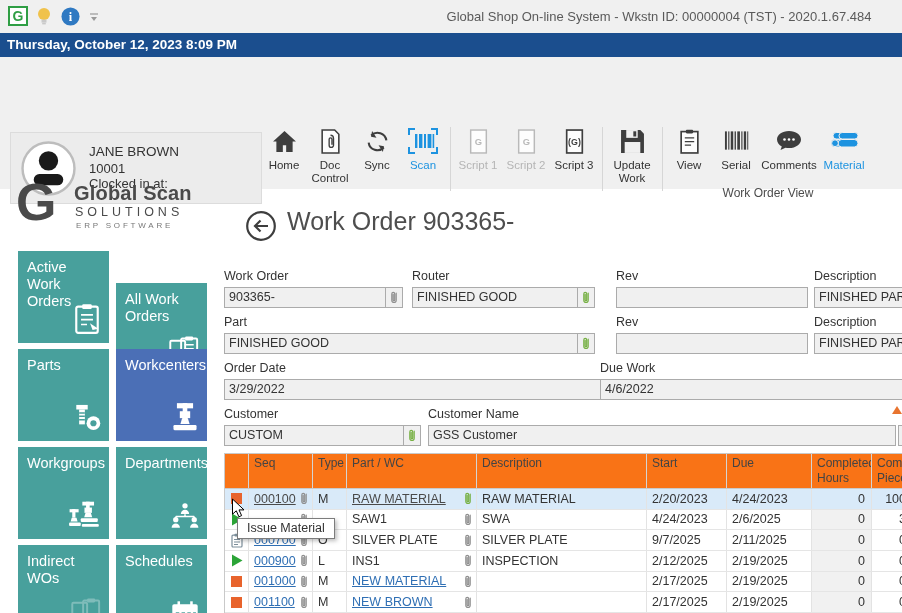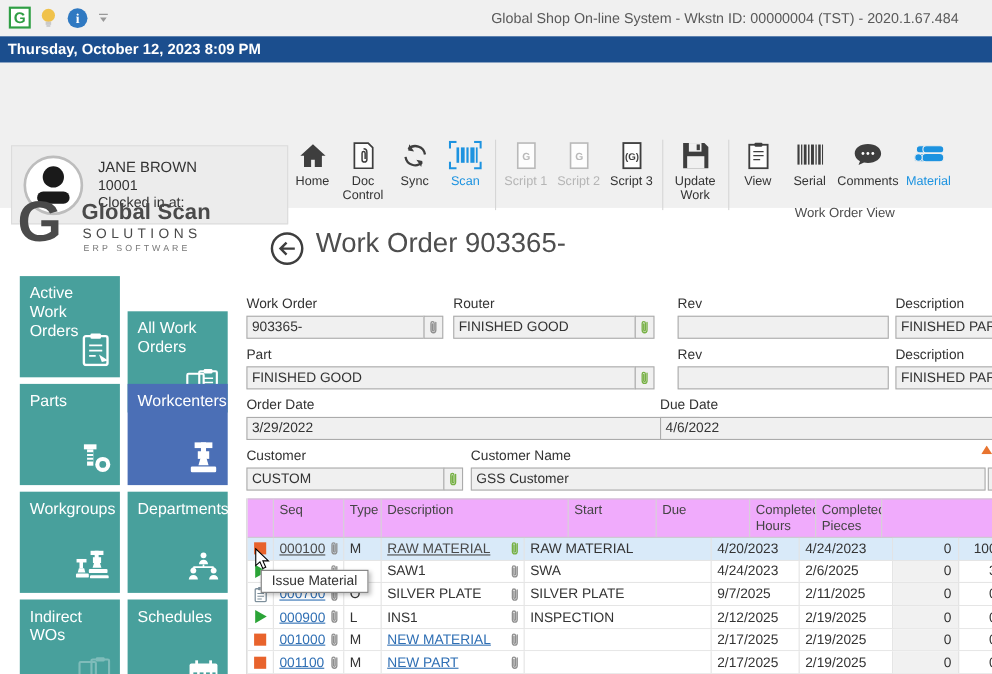--- a/index.html
+++ b/index.html
@@ -53,21 +53,21 @@
   .flabel{position:absolute;font-size:12.5px;color:#333;white-space:nowrap;}
   .finput{position:absolute;height:21px;background:#f0f0f0;border:1px solid #ababab;
           font-size:12.5px;line-height:19px;padding:0 4px;color:#333;white-space:nowrap;
           overflow:hidden;box-sizing:border-box;}
   .fclip{position:absolute;width:18px;height:21px;background:#f0f0f0;border:1px solid #ababab;
          box-sizing:border-box;display:flex;align-items:center;justify-content:center;cursor:pointer;}
   .omark{left:892px;top:400px;width:10px;height:8px;}
 
   
   .grid{left:224px;top:453px;width:678px;height:160px;overflow:hidden;border-left:1px solid #c9c9c9;}
-  .ghead{display:flex;background:#f0abfc;border-top:1px solid #c9c9c9;border-bottom:1px solid #c9c9c9;
+  .ghead{display:flex;background:#f97316;border-top:1px solid #c9c9c9;border-bottom:1px solid #c9c9c9;
          height:36px;box-sizing:border-box;}
   .ghead .gc{border-right:1px solid #d4d4d4;font-size:12px;color:#444;padding:2px 2px 0 5px;
              box-sizing:border-box;line-height:15px;overflow:hidden;}
   .grow{display:flex;height:20.66px;background:#fff;border-bottom:1px solid #e5e5e5;
         box-sizing:border-box;font-size:12.5px;color:#333;}
   .grow.sel{background:#d9eaf9;}
   .gc{box-sizing:border-box;height:100%;display:flex;align-items:center;padding-left:5px;
       border-right:1px solid #e3e3e3;overflow:hidden;white-space:nowrap;}
   .gc.num{justify-content:flex-end;padding-right:6px;padding-left:0;}
   .gc.hours{background:#f1f1f1;}
@@ -427,21 +427,21 @@
       <svg width="10" height="15" viewBox="0 0 10 15">
         <path d="M7.2 3.2v7.1a2.2 2.2 0 0 1-4.4 0V3.9a1.45 1.45 0 0 1 2.9 0v6.2a.75.75 0 0 1-1.5 0V4.4" fill="none" stroke="#76b043" stroke-width="1.2" stroke-linecap="round"></path>
       </svg>
     </div>
     <div class="flabel" style="left: 616px; top: 315px;">Rev</div>
     <div class="finput" style="left: 616px; top: 333px; width: 192px;"></div>
     <div class="flabel" style="left: 814px; top: 315px;">Description</div>
     <div class="finput" style="left: 814px; top: 333px; width: 110px;">FINISHED PART D</div>
     <div class="flabel" style="left: 224px; top: 361px;">Order Date</div>
     <div class="finput" style="left: 224px; top: 379px; width: 412px;">3/29/2022</div>
-    <div class="flabel" style="left: 600px; top: 361px;">Due Date</div>
+    <div class="flabel" style="left: 600px; top: 361px;">Due Work</div>
     <div class="finput" style="left: 600px; top: 379px; width: 310px;">4/6/2022</div>
     <div class="flabel" style="left: 224px; top: 407px;">Customer</div>
     <div class="finput" style="left: 224px; top: 425px; width: 180px;">CUSTOM</div>
     <div class="fclip" style="left: 403px; top: 425px;">
       <svg width="10" height="15" viewBox="0 0 10 15">
         <path d="M7.2 3.2v7.1a2.2 2.2 0 0 1-4.4 0V3.9a1.45 1.45 0 0 1 2.9 0v6.2a.75.75 0 0 1-1.5 0V4.4" fill="none" stroke="#76b043" stroke-width="1.2" stroke-linecap="round"></path>
       </svg>
     </div>
     <div class="flabel" style="left: 428px; top: 407px;">Customer Name</div>
     <div class="finput" style="left: 428px; top: 425px; width: 468px;">GSS Customer</div>
@@ -451,20 +451,21 @@
   <svg width="10" height="8" viewBox="0 0 10 8">
       <path d="M0 8 5 0l5 8z" fill="#e8742f"></path>
     </svg>
 </div>
 
 <div class="abs grid" id="grid">
     <div class="ghead">
       <div class="gc" style="width: 24px; flex: 0 0 24px; display: block; white-space: normal;"></div>
       <div class="gc" style="width: 64px; flex: 0 0 64px; display: block; white-space: normal;">Seq</div>
       <div class="gc" style="width: 34px; flex: 0 0 34px; display: block; white-space: normal;">Type</div>
+      <div class="gc" style="width: 130px; flex: 0 0 130px; display: block; white-space: normal;">Part / WC</div>
       <div class="gc" style="width: 170px; flex: 0 0 170px; display: block; white-space: normal;">Description</div>
       <div class="gc" style="width: 80px; flex: 0 0 80px; display: block; white-space: normal;">Start</div>
       <div class="gc" style="width: 85px; flex: 0 0 85px; display: block; white-space: normal;">Due</div>
       <div class="gc" style="width: 60px; flex: 0 0 60px; display: block; white-space: normal;">Completed Hours</div>
       <div class="gc" style="width: 60px; flex: 0 0 60px; display: block; white-space: normal;">Completed Pieces</div>
     </div>
     <div class="grow sel">
       <div class="gc iconcell" style="flex: 0 0 24px; width: 24px;">
         <span style="display: inline-flex;">
           <span class="sq-orange"></span>
@@ -481,21 +482,21 @@
       <div class="gc" style="flex: 0 0 34px; width: 34px;">M</div>
       <div class="gc withclip" style="flex: 0 0 130px; width: 130px;">
         <span class="lnk-dark">RAW MATERIAL</span>
         <span style="display: inline-flex;">
           <svg width="10" height="15" viewBox="0 0 10 15">
             <path d="M7.2 3.2v7.1a2.2 2.2 0 0 1-4.4 0V3.9a1.45 1.45 0 0 1 2.9 0v6.2a.75.75 0 0 1-1.5 0V4.4" fill="none" stroke="#76b043" stroke-width="1.2" stroke-linecap="round"></path>
           </svg>
         </span>
       </div>
       <div class="gc" style="flex: 0 0 170px; width: 170px;">RAW MATERIAL</div>
-      <div class="gc" style="flex: 0 0 80px; width: 80px;">4/20/2023</div>
+      <div class="gc" style="flex: 0 0 80px; width: 80px;">2/20/2023</div>
       <div class="gc" style="flex: 0 0 85px; width: 85px;">4/24/2023</div>
       <div class="gc num hours" style="flex: 0 0 60px; width: 60px;">0</div>
       <div class="gc pieces" style="flex: 0 0 60px; width: 60px;">100</div>
     </div>
     <div class="grow">
       <div class="gc iconcell" style="flex: 0 0 24px; width: 24px;">
         <span style="display: inline-flex;">
           <svg width="12" height="13" viewBox="0 0 12 13">
             <path d="M1 .5l10.5 6L1 12.5z" fill="#2ba437"></path>
           </svg>
@@ -628,21 +629,21 @@
       <div class="gc withclip" style="flex: 0 0 64px; width: 64px;">
         <span class="lnk-blue">001100</span>
         <span style="display: inline-flex;">
           <svg width="10" height="15" viewBox="0 0 10 15">
             <path d="M7.2 3.2v7.1a2.2 2.2 0 0 1-4.4 0V3.9a1.45 1.45 0 0 1 2.9 0v6.2a.75.75 0 0 1-1.5 0V4.4" fill="none" stroke="#8f8f8f" stroke-width="1.2" stroke-linecap="round"></path>
           </svg>
         </span>
       </div>
       <div class="gc" style="flex: 0 0 34px; width: 34px;">M</div>
       <div class="gc withclip" style="flex: 0 0 130px; width: 130px;">
-        <span class="lnk-blue">NEW PART</span>
+        <span class="lnk-blue">NEW BROWN</span>
         <span style="display: inline-flex;">
           <svg width="10" height="15" viewBox="0 0 10 15">
             <path d="M7.2 3.2v7.1a2.2 2.2 0 0 1-4.4 0V3.9a1.45 1.45 0 0 1 2.9 0v6.2a.75.75 0 0 1-1.5 0V4.4" fill="none" stroke="#8f8f8f" stroke-width="1.2" stroke-linecap="round"></path>
           </svg>
         </span>
       </div>
       <div class="gc" style="flex: 0 0 170px; width: 170px;"></div>
       <div class="gc" style="flex: 0 0 80px; width: 80px;">2/17/2025</div>
       <div class="gc" style="flex: 0 0 85px; width: 85px;">2/19/2025</div>
       <div class="gc num hours" style="flex: 0 0 60px; width: 60px;">0</div>

